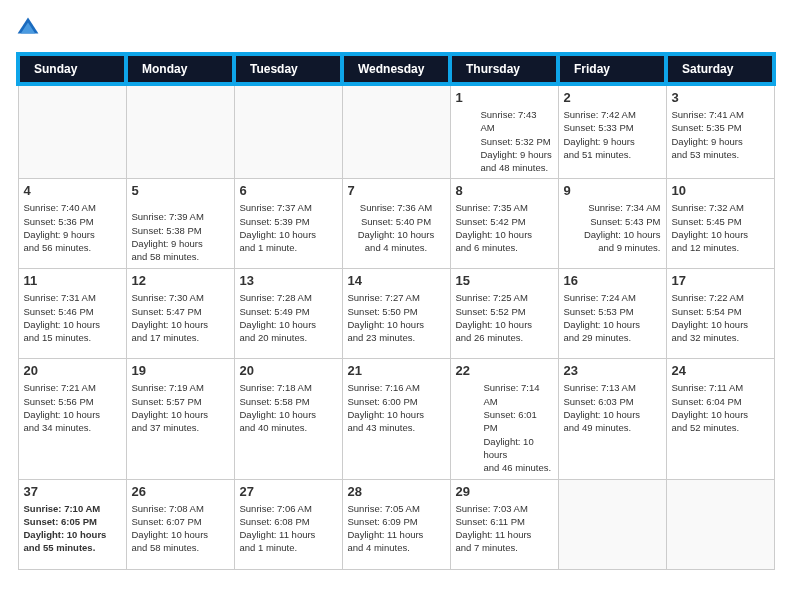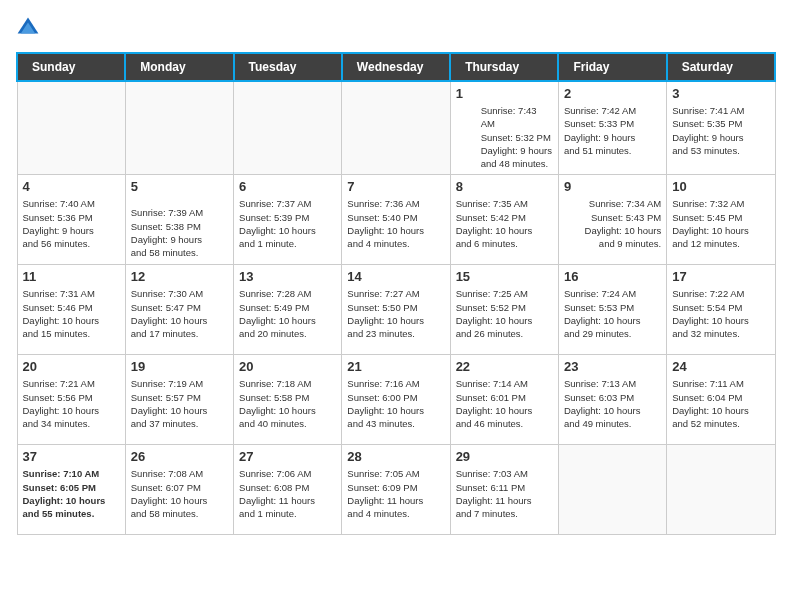--- a/index.html
+++ b/index.html
@@ -43,27 +43,27 @@
     .location {
       font-size: 15px;
       color: #555;
     }
     table {
       width: 100%;
       border-collapse: collapse;
       table-layout: fixed;
     }
     th {
-      background-color: #404040;
+      background-color: #0f172a;
       color: white;
       font-size: 12px;
       font-weight: bold;
       padding: 6px 14px;
       text-align: left;
-      border: 2px solid #0ea5e9;
+      border: 4px solid #0ea5e9;
     }
     td {
       border: 1px solid #ccc;
       vertical-align: top;
       padding: 4px 5px;
       height: 90px;
       font-size: 10px;
       color: #333;
       background: #fff;
     }
@@ -161,21 +161,21 @@
         </td>
         <td>
           <span class="day-number">6</span>
           <div class="day-info" style="white-space: pre-line;">Sunrise: 7:37 AM
 Sunset: 5:39 PM
 Daylight: 10 hours
 and 1 minute.</div>
         </td>
         <td>
           <span class="day-number">7</span>
-          <div class="day-info" style="white-space: pre-line;">Sunrise: 7:36 AM
+          <div class="day-info" style="white-space: pre-line; text-align: center;">Sunrise: 7:36 AM
 Sunset: 5:40 PM
 Daylight: 10 hours
 and 4 minutes.</div>
         </td>
         <td>
           <span class="day-number">8</span>
           <div class="day-info" style="white-space: pre-line;">Sunrise: 7:35 AM
 Sunset: 5:42 PM
 Daylight: 10 hours
 and 6 minutes.</div>
@@ -270,21 +270,21 @@
         </td>
         <td>
           <span class="day-number">21</span>
           <div class="day-info" style="white-space: pre-line;">Sunrise: 7:16 AM
 Sunset: 6:00 PM
 Daylight: 10 hours
 and 43 minutes.</div>
         </td>
         <td>
           <span class="day-number">22</span>
-          <div class="day-info" style="white-space: pre-line;">Sunrise: 7:14 AM
+          <div class="day-info" style="white-space: pre-line; margin-left: 28px;">Sunrise: 7:14 AM
 Sunset: 6:01 PM
 Daylight: 10 hours
 and 46 minutes.</div>
         </td>
         <td>
           <span class="day-number">23</span>
           <div class="day-info" style="white-space: pre-line;">Sunrise: 7:13 AM
 Sunset: 6:03 PM
 Daylight: 10 hours
 and 49 minutes.</div>

